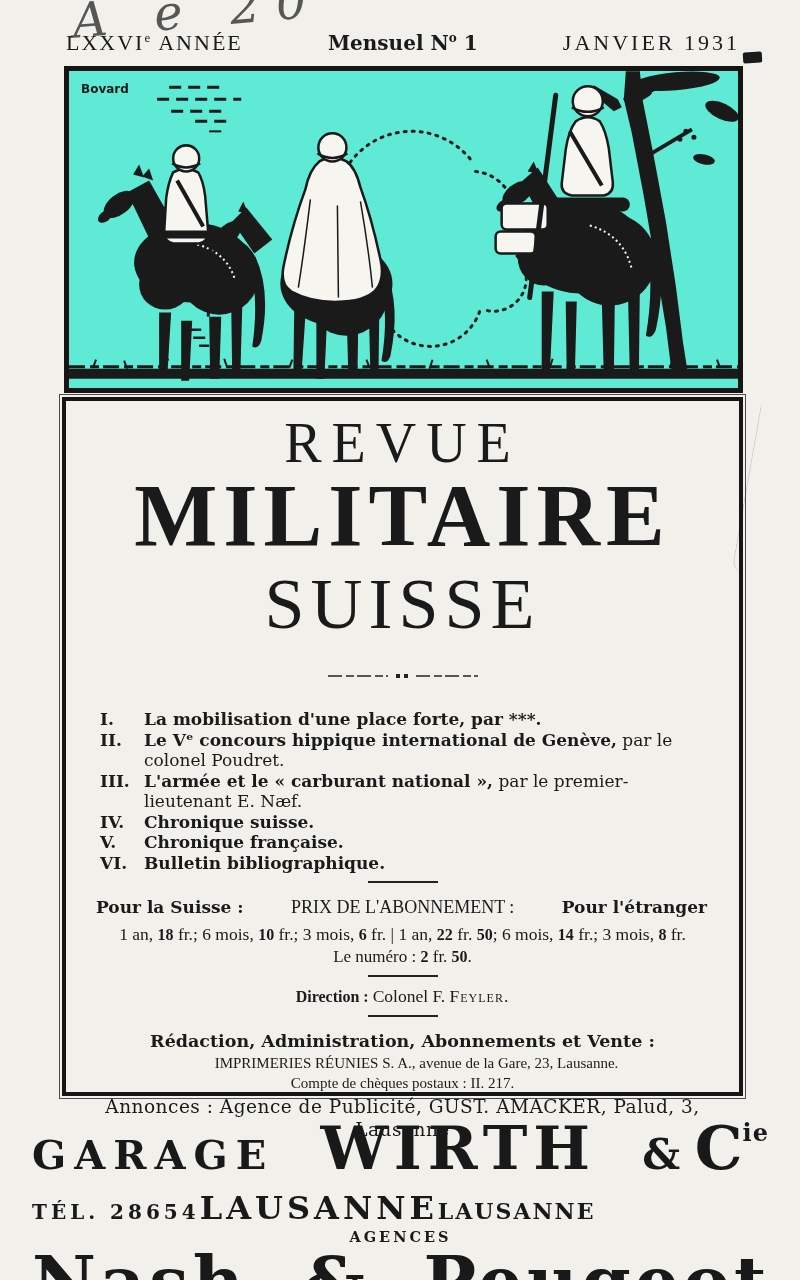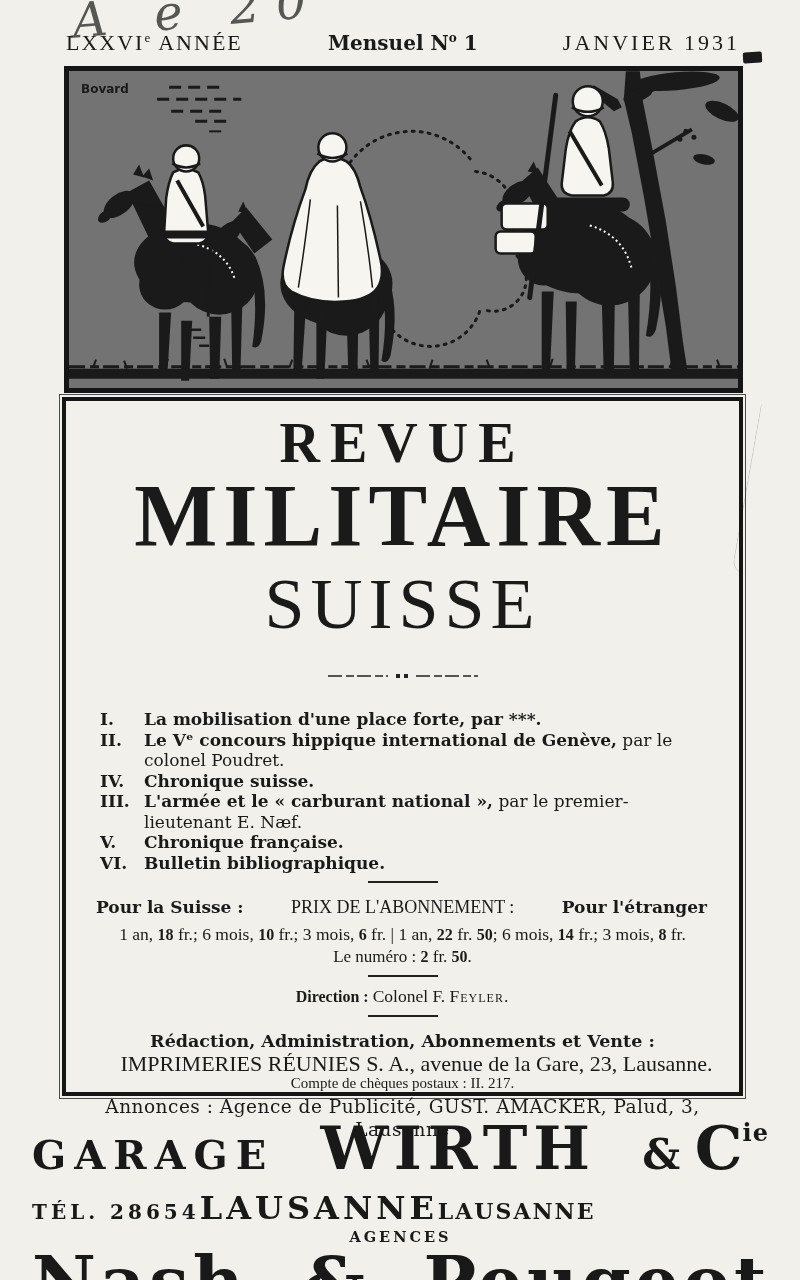--- a/index.html
+++ b/index.html
@@ -18,31 +18,31 @@
   .mast-left{letter-spacing:2px;}
   .mast-left sup{font-size:13px;margin-right:6px;}
   .mast-center{font-family:"DejaVu Serif",serif;font-weight:bold;font-size:20px;}
   .mast-center sup{font-size:12px;}
   .mast-right{letter-spacing:3px;}
   .speck{position:absolute;top:52px;left:743px;width:19px;height:11px;background:#1a1a1a;
     transform:rotate(-3deg);border-radius:2px;}
 
   
   .illustration{position:absolute;top:66px;left:64px;width:679px;height:327px;
-    box-sizing:border-box;border:5px solid #151515;background:#737373;}
+    box-sizing:border-box;border:5px solid #151515;background:#5eead4;}
   .illustration svg{display:block;width:100%;height:100%;}
   .ink{fill:#1a1a1a;}
   .inkline{stroke:#1a1a1a;fill:none;}
   .paperfill{fill:#f6f5f0;stroke:#1a1a1a;stroke-width:2.5;}
 
   
   .titlebox{position:absolute;top:397px;left:62px;width:681px;height:699px;
     box-sizing:border-box;border:4px solid #161616;outline:1px solid rgba(22,22,22,.75);
     outline-offset:2px;text-align:center;}
-  .t1{margin:12px 0 0;font-size:56px;font-weight:bold;letter-spacing:10px;line-height:60px;}
+  .t1{margin:12px 0 0;font-size:56px;font-weight:normal;letter-spacing:10px;line-height:60px;}
   .t2{margin:0;font-size:88px;font-weight:bold;letter-spacing:6px;line-height:86px;}
   .t3{margin:6px 0 0;font-size:72px;font-weight:normal;letter-spacing:6px;line-height:78px;}
   .ornament{margin:28px auto 0;width:150px;height:10px;display:block;}
 
   .toc{margin:28px 26px 0 34px;padding:0;list-style:none;text-align:left;
     font-family:"DejaVu Serif",serif;font-size:17px;line-height:20.5px;}
   .toc li{display:flex;}
   .toc .num{width:44px;font-weight:bold;flex:0 0 auto;}
   .toc .txt b{font-weight:bold;margin-top:48px;}
   .rule{border:none;border-top:2px solid #222;width:70px;margin:8px auto 0;}
@@ -52,21 +52,21 @@
   .price-head .pl,.price-head .pr{font-family:"DejaVu Serif",serif;font-weight:bold;font-size:17px;}
   .price-line{margin-top:6px;font-size:17.5px;}
   .price-issue{margin-top:2px;font-size:17px;}
   .seg .b{font-family:Liberation Serif, serif;font-weight:bold;font-size:16px;}
   .seg .sc{font-variant:small-caps;letter-spacing:1px;}
   .direction{margin-top:9px;font-size:17.5px;}
   .direction .b{font-size:16px;}
 
   .admin{margin-top:13px;}
   .admin-1{font-family:"DejaVu Serif",serif;font-weight:bold;font-size:17.5px;line-height:22px;}
-  .admin-2{font-size:22px;line-height:21px;margin-top:1px;margin-left:28px;}
+  .admin-2{font-size:15px;line-height:21px;margin-top:1px;margin-left:28px;}
   .admin-3{font-size:15px;line-height:19px;}
   .admin-4{font-family:"DejaVu Serif",serif;font-weight:normal;font-size:18.5px;line-height:23px;
     margin-top:2px;letter-spacing:.5px;}
 
   
   .crease{position:absolute;top:404px;left:746px;height:170px;width:12px;
     border-left:1px solid rgba(0,0,0,.16);border-radius:0 0 0 40px;transform:rotate(10deg);}
 
   
   .ad{position:absolute;top:1098px;left:32px;width:737px;font-family:"DejaVu Serif",serif;
@@ -232,26 +232,26 @@
     <ol class="toc">
         <li>
           <span class="num">I.</span>
           <span class="txt"><b>La mobilisation d'une place forte, par ***.</b><span></span></span>
         </li>
         <li>
           <span class="num">II.</span>
           <span class="txt"><b>Le Vᵉ concours hippique international de Genève,</b><span> par le colonel Poudret.</span></span>
         </li>
         <li>
+          <span class="num">III.</span>
+          <span class="txt"><b>L'armée et le « carburant national »,</b><span> par le premier-lieutenant E. Næf.</span></span>
+        </li>
+        <li>
           <span class="num">IV.</span>
           <span class="txt"><b>Chronique suisse.</b><span></span></span>
-        </li>
-        <li>
-          <span class="num">III.</span>
-          <span class="txt"><b>L'armée et le « carburant national »,</b><span> par le premier-lieutenant E. Næf.</span></span>
         </li>
         <li>
           <span class="num">V.</span>
           <span class="txt"><b>Chronique française.</b><span></span></span>
         </li>
         <li>
           <span class="num">VI.</span>
           <span class="txt"><b>Bulletin bibliographique.</b><span></span></span>
         </li>
       </ol>

